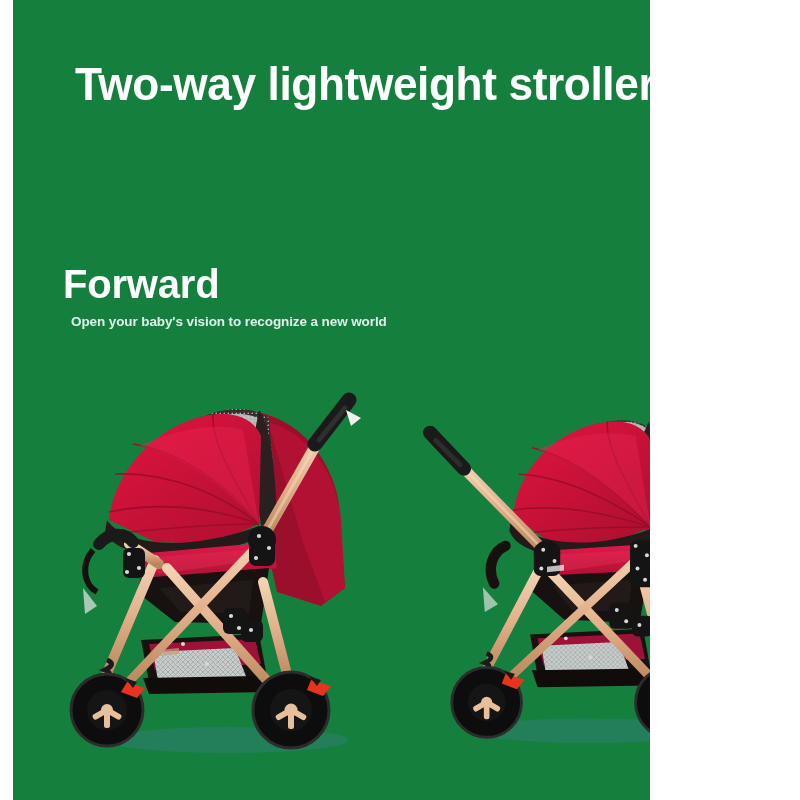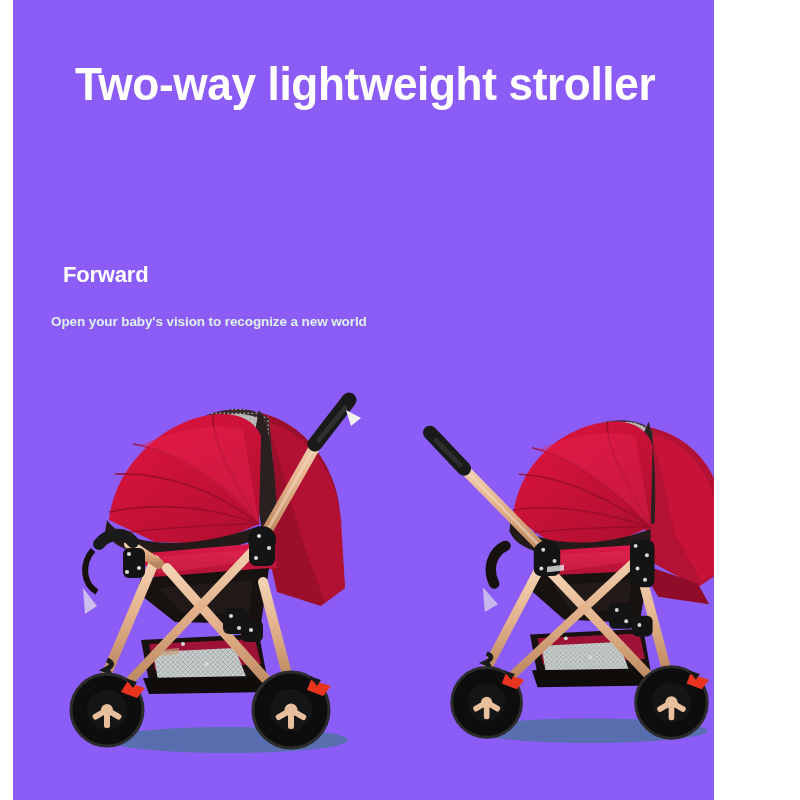--- a/index.html
+++ b/index.html
@@ -20,23 +20,23 @@
     width: 800px;
     height: 800px;
     background: #ffffff;
   }
 
   
   #teal-panel {
     position: absolute;
     left: 13px;
     top: 0;
-    width: 701px;
+    width: 637px;
     height: 800px;
-    background: #8b5cf6;
+    background: #15803d;
     overflow: hidden;
   }
 
   
   #headline {
     position: absolute;
     left: 62px;
     top: 55px;
     width: 700px;
     font-size: 47px;
@@ -45,38 +45,38 @@
     color: #ffffff;
     letter-spacing: -0.4px;
     transform: scaleX(0.94);
     transform-origin: left center;
     white-space: nowrap;
   }
 
   
   .col-head {
     position: absolute;
-    font-size: 22px;
+    font-size: 40px;
     font-weight: bold;
     color: #ffffff;
     letter-spacing: -0.2px;
     white-space: nowrap;
     text-align: center;
   }
   .col-sub {
     position: absolute;
     font-size: 13.5px;
     line-height: 20.5px;
     font-weight: bold;
     color: #dff0ec;
     letter-spacing: -0.1px;
   }
 
   #head-forward { left: 50px; top: 262px; }
-  #sub-forward  { left: 38px; top: 312px; width: 360px; }
+  #sub-forward  { left: 58px; top: 312px; width: 360px; }
   #head-reverse { left: 424px; top: 262px; }
   #sub-reverse  { left: 424px; top: 302px; width: 348px; }
 
   
   .stroller {
     position: absolute;
     width: 330px;
     height: 370px;
   }
   #stroller-left  { left: 50px;  top: 392px; }

